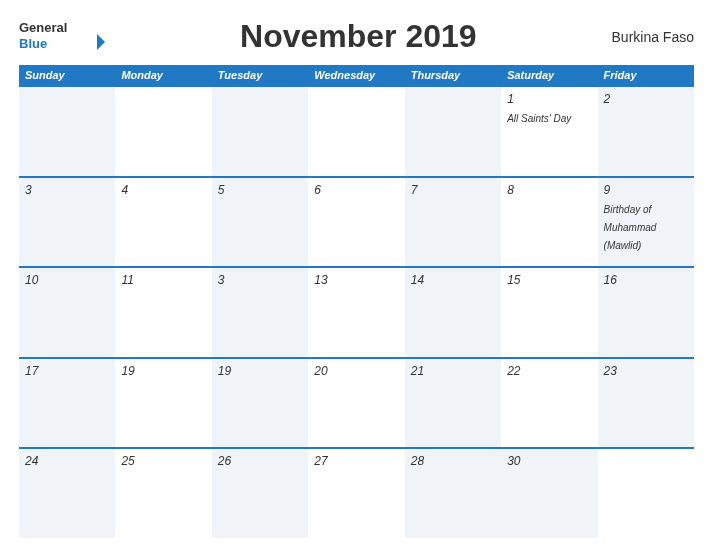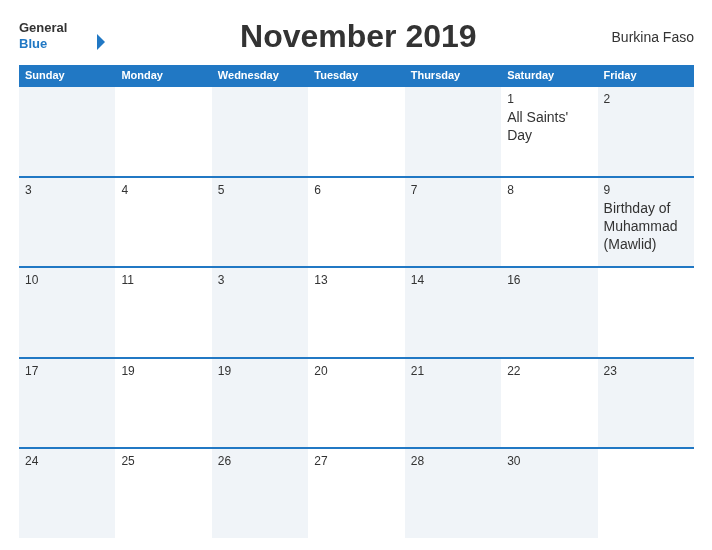--- a/index.html
+++ b/index.html
@@ -64,20 +64,21 @@
       font-size: 14px;
       color: #333;
       text-align: center;
       min-width: 80px;
     }
     
     .calendar {
       flex: 1;
       display: flex;
       flex-direction: column;
+      font-style: italic;
     }
     .cal-header-row {
       display: grid;
       grid-template-columns: repeat(7, 1fr);
       background: #2178c4;
     }
     .cal-header-cell {
       color: #fff;
       font-size: 11px;
       font-weight: bold;
@@ -116,21 +117,21 @@
     .cal-cell.white {
       background: #fff;
     }
     .day-num {
       font-size: 12px;
       color: #333;
       display: block;
       margin-bottom: 2px;
     }
     .day-event {
-      font-size: 14px;
+      font-size: 10px;
       color: #333;
       line-height: 1.3;
     }
   </style>
 </head>
 <body>
 
 <div class="page">
   <div class="header">
     <div class="logo">
@@ -141,22 +142,22 @@
       </div>
     </div>
     <div class="calendar-title">November 2019</div>
     <div class="country-name">Burkina Faso</div>
   </div>
 
   <div class="calendar">
     <div class="cal-header-row">
     <div class="cal-header-cell">Sunday</div>
         <div class="cal-header-cell">Monday</div>
+        <div class="cal-header-cell">Tuesday</div>
         <div class="cal-header-cell">Wednesday</div>
-        <div class="cal-header-cell">Tuesday</div>
         <div class="cal-header-cell">Thursday</div>
         <div class="cal-header-cell">Saturday</div>
         <div class="cal-header-cell">Friday</div>
       </div>
     <div class="cal-body">
     <div class="cal-week">
           <div class="cal-cell shaded"></div>
           <div class="cal-cell white"></div>
           <div class="cal-cell shaded"></div>
           <div class="cal-cell white"></div>
@@ -196,20 +197,23 @@
           </div>
           <div class="cal-cell shaded">
             <span class="day-num">3</span>
           </div>
           <div class="cal-cell white">
             <span class="day-num">13</span>
           </div>
           <div class="cal-cell shaded">
             <span class="day-num">14</span>
           </div>
+          <div class="cal-cell white">
+            <span class="day-num">15</span>
+          </div>
           <div class="cal-cell shaded">
             <span class="day-num">16</span>
           </div>
         </div>
         <div class="cal-week">
           <div class="cal-cell shaded">
             <span class="day-num">17</span>
           </div>
           <div class="cal-cell white">
             <span class="day-num">19</span>

